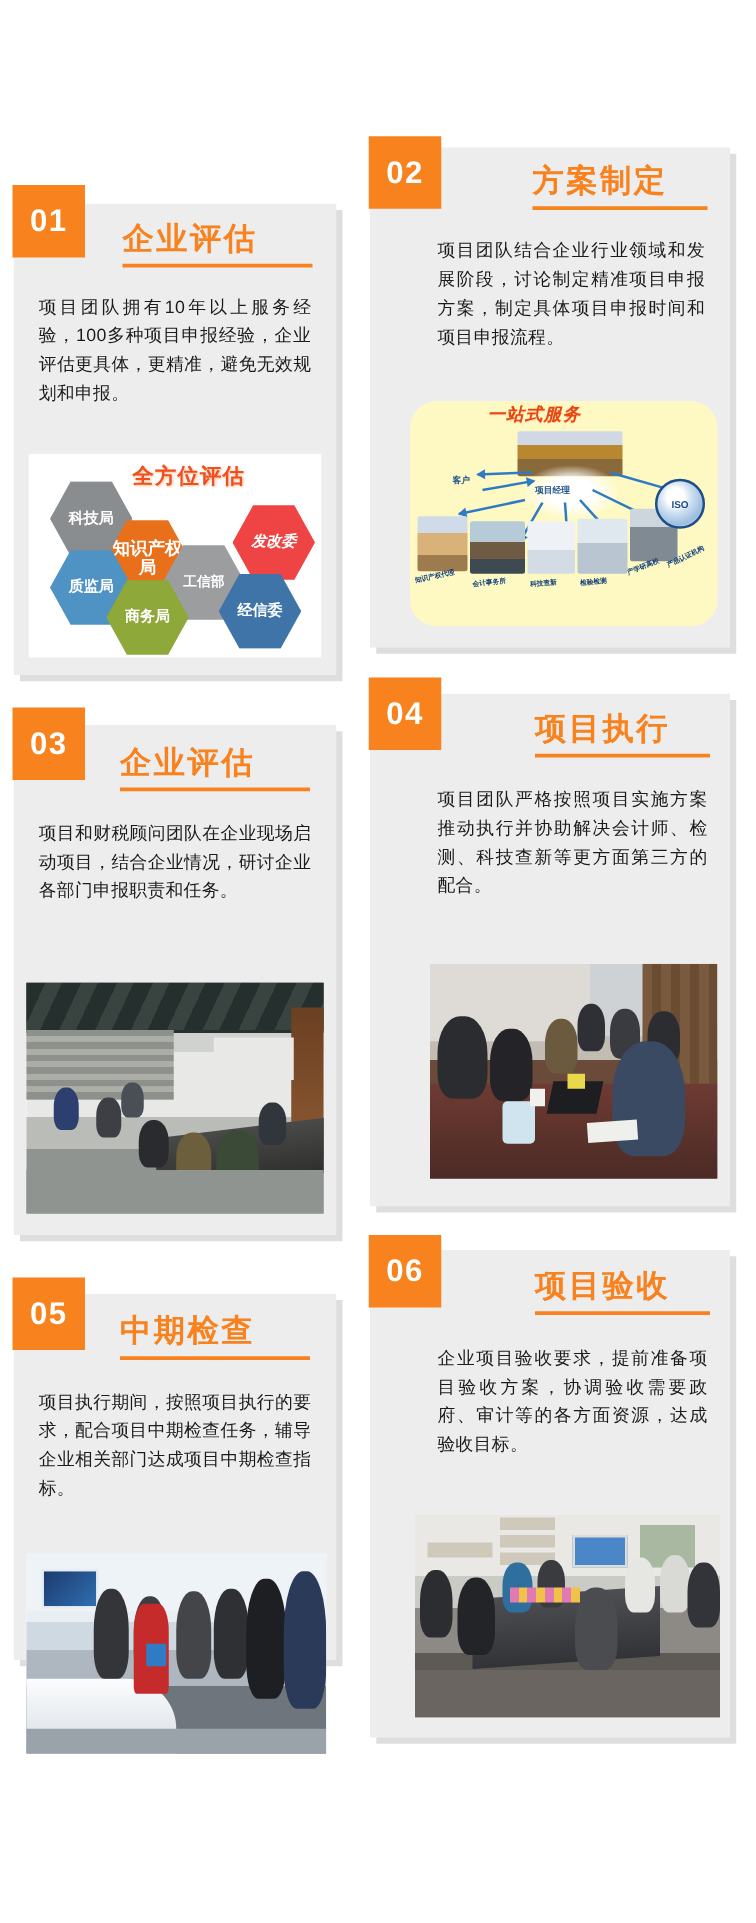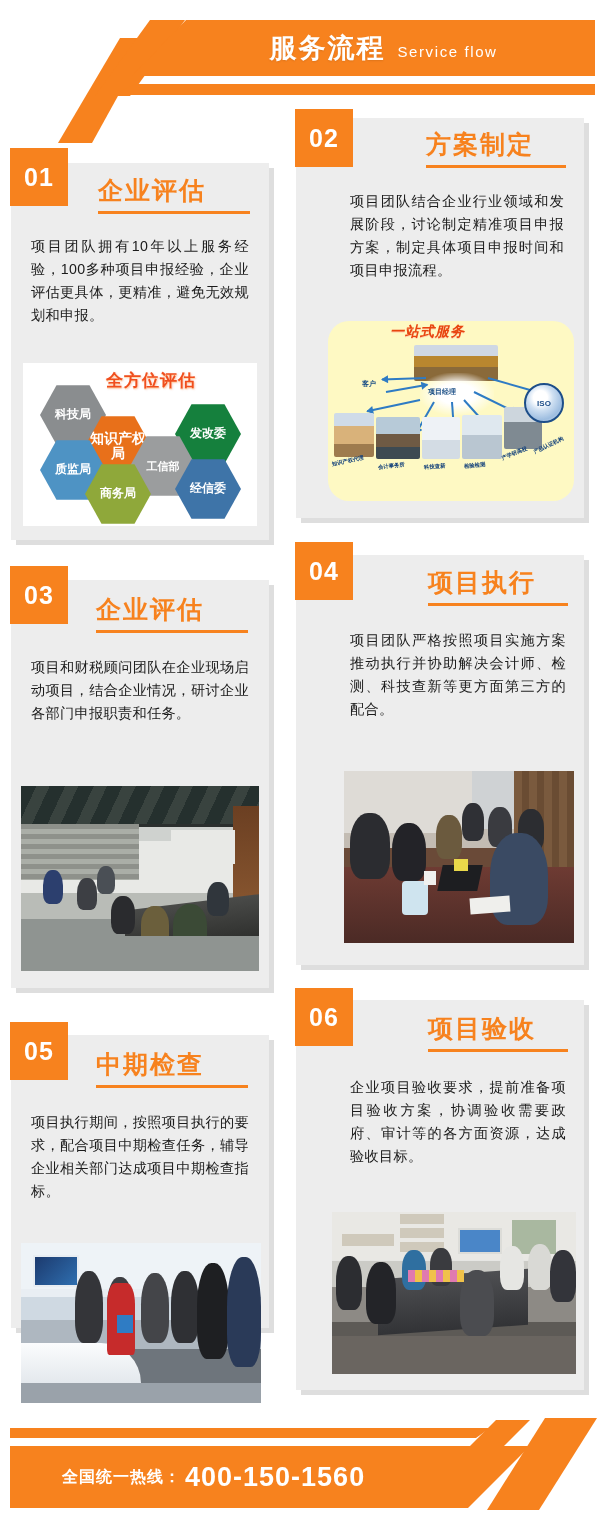--- a/index.html
+++ b/index.html
@@ -162,48 +162,37 @@
     clip-path: polygon(26px 0, 60px 0, 34px 26px, 0 26px);
   }
   .ftr-label{ color:#ffffff; font-size:16px; font-weight:bold; letter-spacing:1px; margin-left:52px; }
   .ftr-phone{ color:#ffffff; font-size:27px; font-weight:bold; letter-spacing:1px; margin-left:4px; }
 </style>
 </head>
 <body>
 
 <div class="page">
 
-  <div class="header-wrap">
-    <div class="hdr-diag2"></div>
-    <div class="hdr-diag"></div>
-    <div class="hdr-thin"></div>
-    <div class="hdr-band">
-      <div class="hdr-band-inner">
-        <span class="hdr-title-cn">服务流程</span>
-        <span class="hdr-title-en">Service flow</span>
-      </div>
-    </div>
-  </div>
 
   <div class="card" style="left:11px; top:163px; width:258px; height:377px;">
     <div class="badge" style="left:-1px; top:-15px;">01</div>
     <div class="card-title" style="left:87px; top:11px;">企业评估</div>
     <div class="title-rule" style="left:87px; top:48px; width:152px;"></div>
     <div class="card-body" style="left:20px; top:72px; width:218px;">项目团队拥有10年以上服务经验，100多种项目申报经验，企业评估更具体，更精准，避免无效规划和申报。</div>
 
     <div class="media hex-panel" style="left:12px; top:200px; width:234px; height:163px;">
       <div class="hex-title" style="left:83px; top:6px;">全方位评估</div>
 
       <div class="hex" style="left:17px; top:21px; width:66px; height:62px; background:#8a8d8f; font-size:12px;">
         <span>科技局</span>
       </div>
       <div class="hex" style="left:62px; top:52px; width:66px; height:62px; background:#E8701A; font-size:14px;">
         <span>知识产权局</span>
       </div>
-      <div class="hex" style="left:152px; top:40px; width:66px; height:62px; background:#15803d; font-size:12px;">
+      <div class="hex" style="left:163px; top:40px; width:66px; height:62px; background:#ef4444; font-size:12px;font-style:italic;">
         <span>发改委</span>
       </div>
       <div class="hex" style="left:17px; top:76px; width:66px; height:62px; background:#4E93C4; font-size:12px;">
         <span>质监局</span>
       </div>
       <div class="hex" style="left:107px; top:72px; width:66px; height:62px; background:#9B9D9E; font-size:11px;">
         <span>工信部</span>
       </div>
       <div class="hex" style="left:62px; top:100px; width:66px; height:62px; background:#8FA83A; font-size:12px;">
         <span>商务局</span>
@@ -369,23 +358,14 @@
       <div class="blob" style="left:128px; top:58px; width:34px; height:66px; background:#4b4c50;"></div>
       <div class="blob" style="left:168px; top:34px; width:24px; height:44px; background:#e6e6e3;"></div>
       <div class="blob" style="left:196px; top:32px; width:24px; height:46px; background:#d9d9d5;"></div>
       <div class="blob" style="left:218px; top:38px; width:26px; height:52px; background:#33343a;"></div>
       <div class="strip" style="left:76px; top:58px; width:56px; height:12px;
            background:repeating-linear-gradient(90deg,#e07ab0 0 7px,#f0c24a 7px 14px);"></div>
       <div class="strip" style="left:0; top:124px; width:244px; height:38px; background:#6a6560;"></div>
     </div>
   </div>
 
-  <div class="footer-wrap">
-    <div class="ftr-thin"></div>
-    <div class="ftr-diag2"></div>
-    <div class="ftr-diag"></div>
-    <div class="ftr-band">
-      <span class="ftr-label">全国统一热线：</span>
-      <span class="ftr-phone">400-150-1560</span>
-    </div>
-  </div>
 
 </div>
 
 </body></html>

